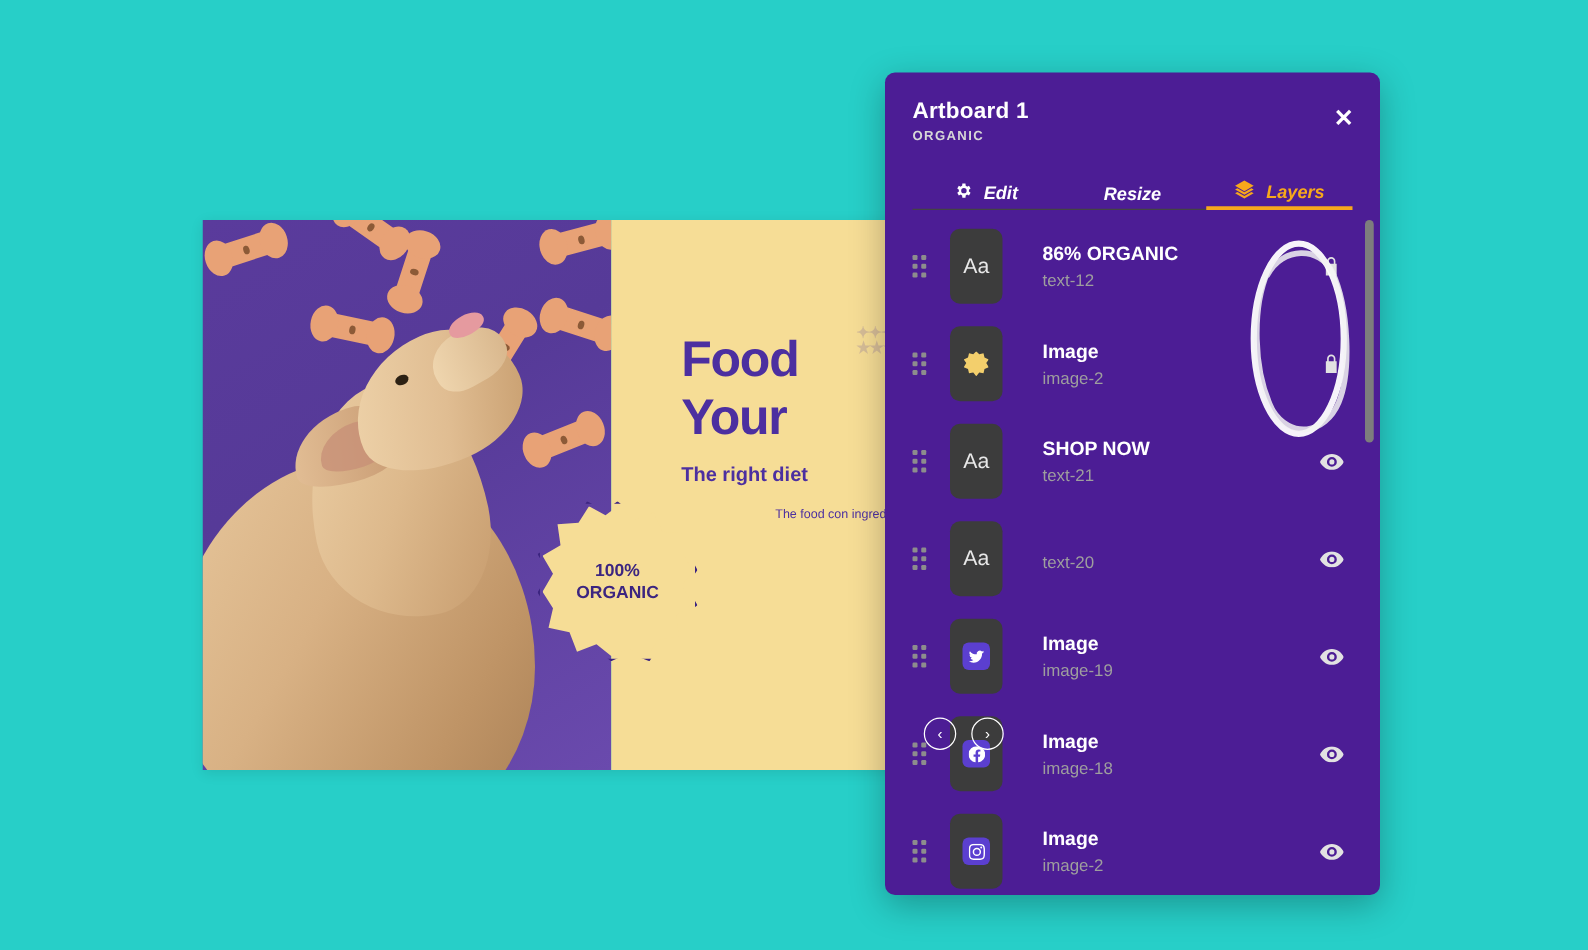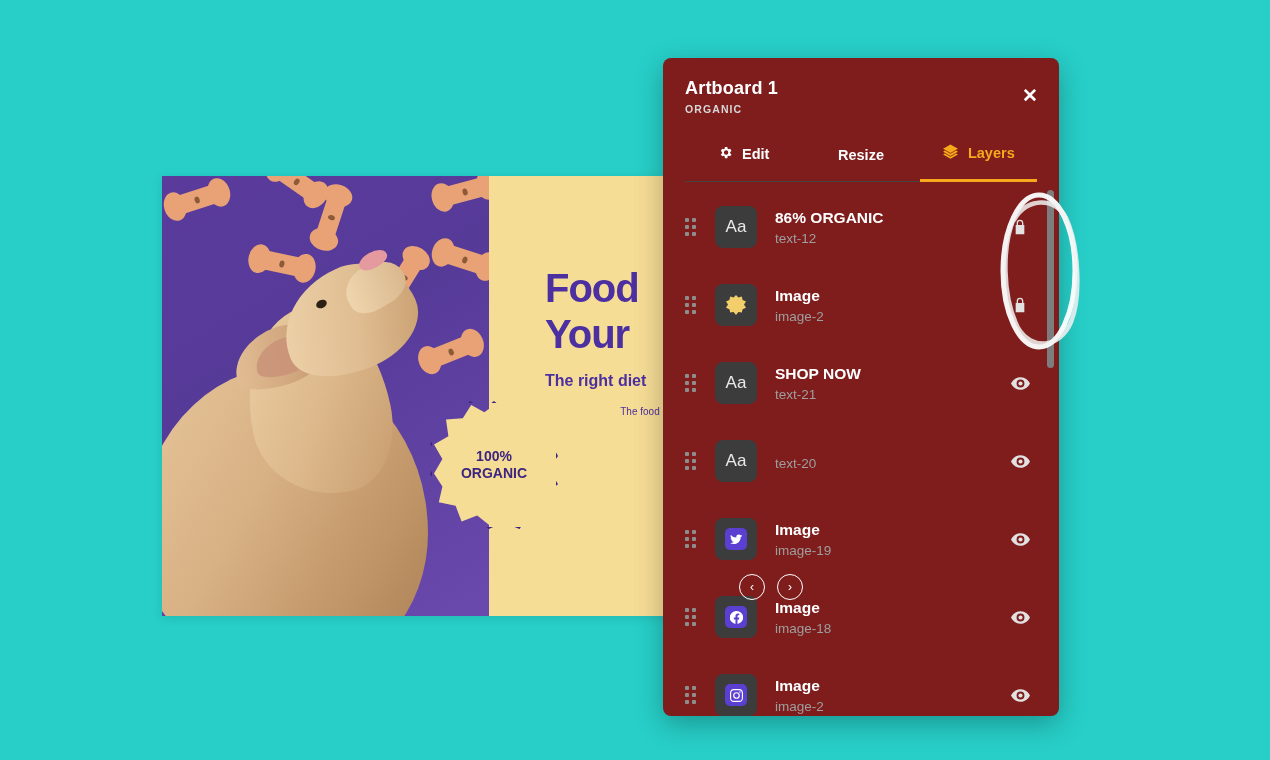--- a/index.html
+++ b/index.html
@@ -200,23 +200,23 @@
     width: 26px; height: 26px; border-radius: 50%;
     border: 1.6px solid #ffffff;
     display: flex; align-items: center; justify-content: center;
     color: #fff; font-size: 12px; line-height: 1;
     background: transparent;
   }
 
   
   #editor-panel {
     position: absolute;
-    left: 663px; top: 58px;
+    left: 708px; top: 58px;
     width: 396px; height: 658px;
-    background: #7f1d1d;
+    background: #4c1d95;
     border-radius: 8px;
     overflow: hidden;
     box-shadow: 0 8px 28px rgba(0,0,0,.28);
     display: flex; flex-direction: column;
   }
   #panel-header {
     padding: 20px 22px 0 22px;
     position: relative;
   }
   #panel-title {
@@ -237,25 +237,26 @@
   #tab-bar {
     display: flex; align-items: flex-end;
     margin-top: 20px;
     border-bottom: 1px solid #444;
     padding: 0 0 0 0;
   }
   .tab {
     flex: 1;
     display: flex; align-items: center; justify-content: center;
     gap: 9px;
-    padding: 8px 0 16px 0;
+    padding: 8px 0 1px 0;
     color: #ffffff; font-size: 14.5px; font-weight: 700;
     cursor: pointer;
     border-bottom: 3px solid transparent;
     margin-bottom: -1px;
+    font-style: italic;
   }
   .tab.active { color: #f7a81b; border-bottom-color: #f7a81b; }
 
   #layer-list {
     flex: 1;
     overflow: hidden;
     position: relative;
     padding-top: 6px;
   }
   .layer-row {
@@ -264,24 +265,24 @@
     padding: 0 26px 0 22px;
   }
   .drag-handle {
     width: 16px; display: flex; flex-wrap: wrap;
     gap: 3px; margin-right: 14px; cursor: grab;
   }
   .drag-handle span {
     width: 4px; height: 4px; border-radius: 1px; background: #8d8d8d;
   }
   .thumb {
-    width: 42px; height: 42px; border-radius: 8px;
+    width: 42px; height: 60px; border-radius: 8px;
     background: #3c3c3c;
     display: flex; align-items: center; justify-content: center;
-    margin-right: 18px; flex: none;
+    margin-right: 32px; flex: none;
   }
   .thumb-text { color: #e8e8e8; font-size: 17px; font-weight: 400; }
   .thumb-star {
     width: 20px; height: 20px; background: #f3cf6c;
     clip-path: polygon(50% 0%,62% 12%,79% 8%,83% 25%,
       100% 33%,90% 47%,100% 64%,83% 71%,79% 88%,62% 85%,
       50% 100%,38% 85%,21% 88%,17% 71%,0% 64%,10% 47%,
       0% 33%,17% 25%,21% 8%,38% 12%);
   }
   .thumb-social {

